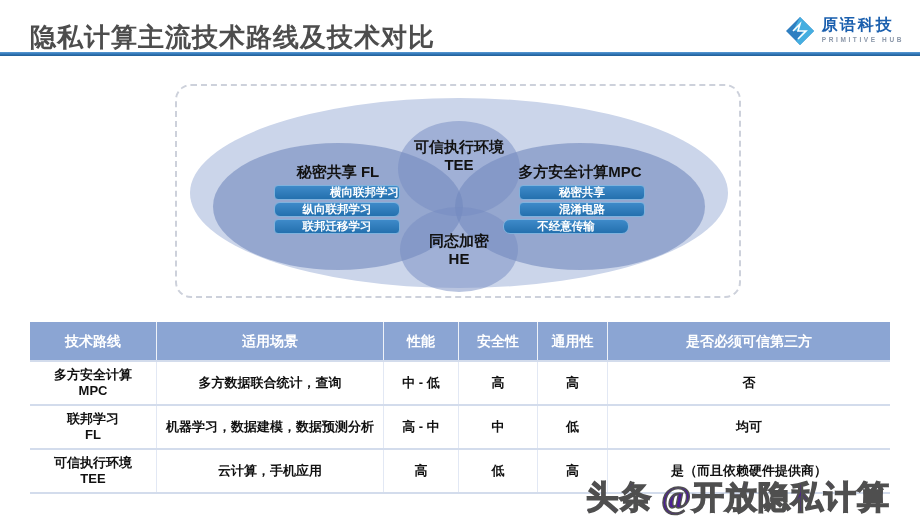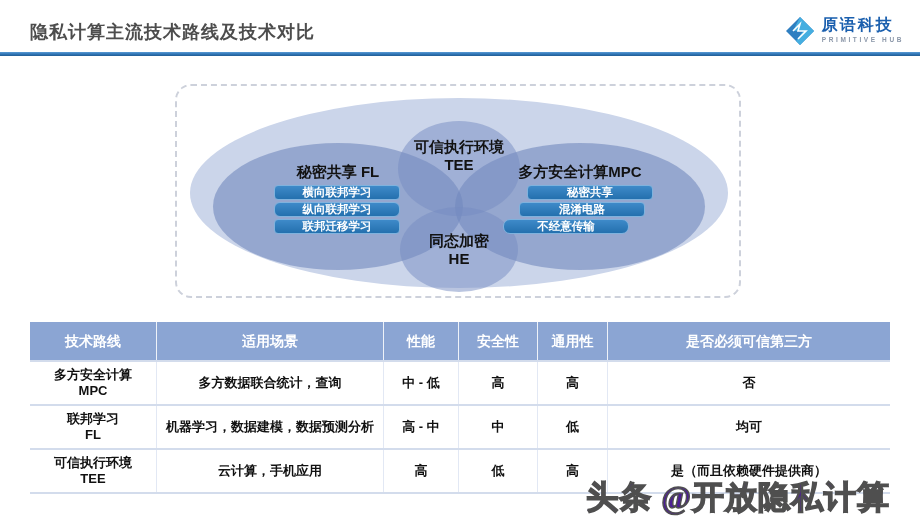--- a/index.html
+++ b/index.html
@@ -4,21 +4,21 @@
 <style>
   html,body{margin:0;padding:0;background:#e9e9e9;}
   .slide{
     position:relative;width:920px;height:516px;background:#ffffff;
     font-family:"Liberation Sans","DejaVu Sans",sans-serif;
     overflow:hidden;margin:0 auto;
   }
   
   .page-title{
     position:absolute;left:30px;top:20px;margin:0;
-    font-size:18px;font-weight:bold;color:#4d4d4d;letter-spacing:1px;
+    font-size:26px;font-weight:bold;color:#4d4d4d;letter-spacing:1px;
   }
   .title-rule{
     position:absolute;left:0;top:52px;width:920px;height:4px;
     background:linear-gradient(180deg,#5b9bd5 0%,#2e74b5 55%,#245d92 100%);
   }
   .logo{position:absolute;right:16px;top:16px;display:flex;align-items:flex-start;gap:7px;}
   .logo-mark{width:30px;height:30px;display:block;}
   .logo-text{display:flex;flex-direction:column;line-height:1.1;}
   .logo-name{font-size:16px;font-weight:bold;color:#1a5fae;letter-spacing:2px;}
   .logo-sub{font-size:6.5px;color:#8a96a8;letter-spacing:2.6px;margin-top:2px;font-weight:bold;}
@@ -39,22 +39,22 @@
   .lbl-fl{left:36px;top:77px;width:250px;font-size:15px;}
   .lbl-mpc{left:278px;top:77px;width:250px;font-size:15px;}
   .lbl-tee{left:221px;top:52px;width:122px;font-size:15px;line-height:18px;}
   .lbl-he{left:223px;top:146px;width:118px;font-size:15px;line-height:18px;}
   .pill{
     position:absolute;width:126px;height:15px;border-radius:4px;
     background:linear-gradient(180deg,#3e8ac9 0%,#2470ae 100%);
     border:1px solid #7fb2dd;box-sizing:border-box;
     color:#ffffff;font-size:11.5px;line-height:13px;text-align:center;font-weight:bold;
   }
-  .pl0{left:97px;top:99px;}  .pl1{left:97px;top:116px;border-radius:6px;}  .pl2{left:97px;top:133px;}
-  .pr0{left:350px;top:99px;} .pr1{left:342px;top:116px;} .pr2{left:326px;top:133px;border-radius:7px;}
+  .pl0{left:97px;top:99px;text-align:right;}  .pl1{left:97px;top:116px;border-radius:6px;}  .pl2{left:97px;top:133px;}
+  .pr0{left:342px;top:99px;} .pr1{left:342px;top:116px;} .pr2{left:326px;top:133px;border-radius:7px;}
 
   
   .cmp-table{
     position:absolute;left:30px;top:322px;width:860px;
     border-bottom:2px solid #d3dcec;
   }
   .trow{display:grid;grid-template-columns:126px 227px 75px 79px 70px 283px;}
   .thead{height:38px;background:#8ba5d3;}
   .thead .cell{
     color:#ffffff;font-size:14px;font-weight:bold;

